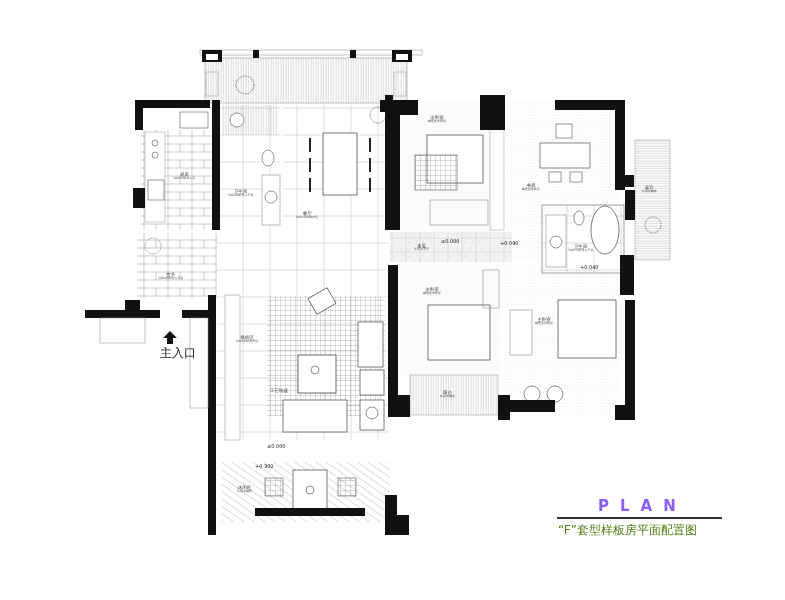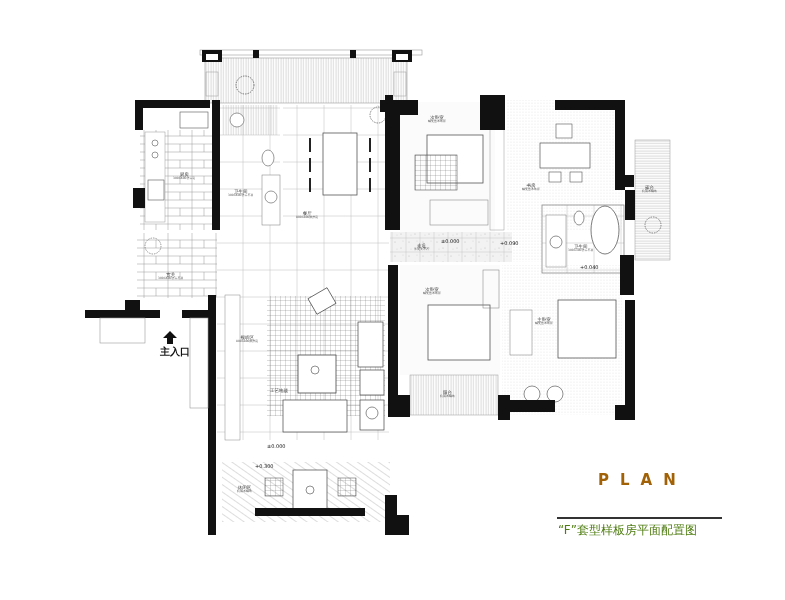--- a/index.html
+++ b/index.html
@@ -1,22 +1,22 @@
 <!DOCTYPE html>
 <html><head>
 <meta charset="utf-8">
 <style>
   html,body{margin:0;padding:0;background:#fff;}
   body{width:785px;height:600px;position:relative;overflow:hidden;font-family:"DejaVu Sans",sans-serif;}
   svg{position:absolute;left:0;top:0;}
   .lbl{position:absolute;font-size:4.5px;color:#333;white-space:nowrap;text-align:center;line-height:1.2;}
   .lbl .sub{display:block;font-size:3px;color:#555;}
   .lvl{position:absolute;font-size:5px;color:#111;white-space:nowrap;}
-  .entry{position:absolute;font-size:10px;font-weight:bold;color:#111;}
-  .plan-title{position:absolute;left:598px;top:471px;font-size:15px;font-weight:bold;letter-spacing:11px;color:#a16207;font-family:"DejaVu Sans",sans-serif;}
+  .entry{position:absolute;font-size:12px;font-weight:normal;color:#111;}
+  .plan-title{position:absolute;left:598px;top:497px;font-size:15px;font-weight:bold;letter-spacing:11px;color:#8b5cf6;font-family:"DejaVu Sans",sans-serif;}
   .plan-rule{position:absolute;left:557px;top:517px;width:165px;height:2px;background:#333;}
   .plan-sub{position:absolute;left:558px;top:522px;font-size:12px;color:#4d7c0f;}
 </style>
 </head>
 <body>
 
 <svg width="785" height="600" viewBox="0 0 785 600">
   <defs>
     <pattern id="dots" width="3" height="3" patternUnits="userSpaceOnUse">
         <circle cx="1" cy="1" r="0.35" fill="#999"></circle>

